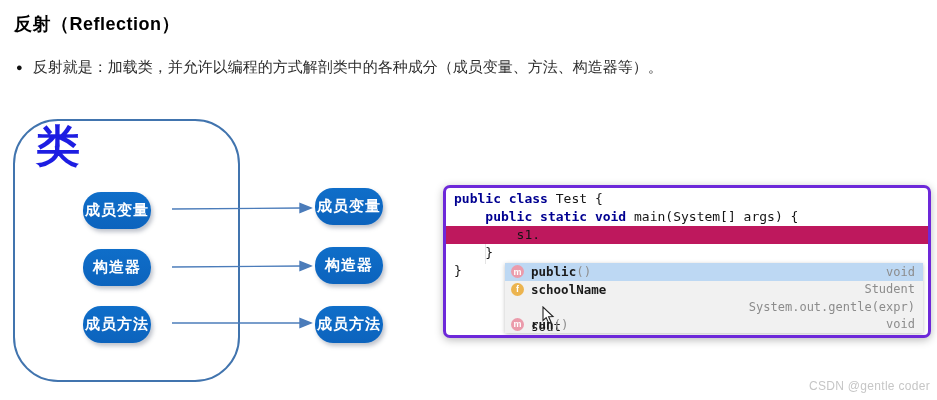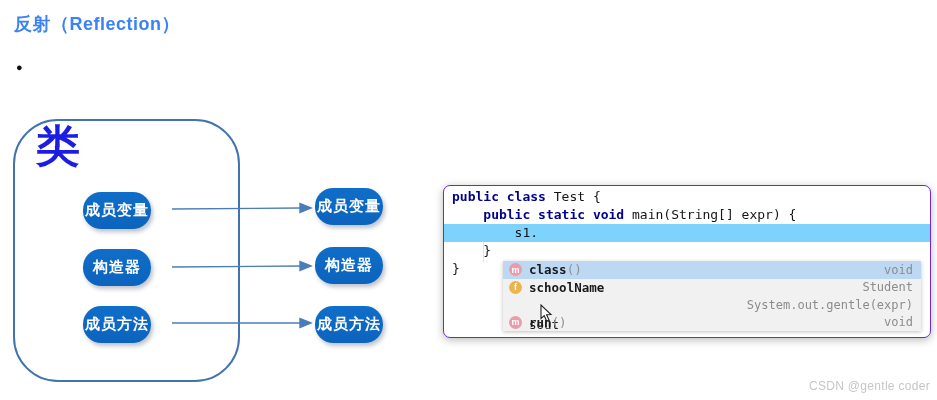--- a/index.html
+++ b/index.html
@@ -4,21 +4,21 @@
 <style>
   * { margin:0; padding:0; box-sizing:border-box; }
   html,body { background:#ffffff; }
   .stage {
     position:relative; width:937px; height:400px; background:#ffffff;
     font-family:"Liberation Sans", sans-serif; overflow:hidden;
   }
   
   .title {
     position:absolute; left:14px; top:12px;
-    font-size:18px; font-weight:bold; color:#3b82f6; letter-spacing:.5px;
+    font-size:18px; font-weight:bold; color:#000000; letter-spacing:.5px;
   }
   .bullet-line {
     position:absolute; left:16px; top:58px; width:880px;
     font-size:15px; color:#2e2e2e; display:flex; align-items:flex-start;
   }
   .bullet-marker { font-size:11px; margin:3px 10px 0 0; color:#111; }
   
   .class-box {
     position:absolute; left:13px; top:119px; width:227px; height:263px;
     border:2.5px solid #4174ae; border-radius:45px; background:transparent;
@@ -37,30 +37,30 @@
   .lb0 { left:83px;  top:192px; }
   .lb1 { left:83px;  top:249px; }
   .lb2 { left:83px;  top:306px; }
   .rb0 { left:315px; top:188px; }
   .rb1 { left:315px; top:247px; }
   .rb2 { left:315px; top:306px; }
   .arrows-svg { position:absolute; left:0; top:0; pointer-events:none; }
   
   .editor {
     position:absolute; left:443px; top:185px; width:488px; height:153px;
-    background:#ffffff; border:1px solid #6d28d9; border-radius:7px;
+    background:#ffffff; border:3px solid #6d28d9; border-radius:7px;
     box-shadow:0 2px 9px rgba(0,0,0,.28); overflow:hidden;
     font-family:"DejaVu Sans Mono","Liberation Mono",monospace;
   }
   .code { position:absolute; left:0; top:2px; width:100%; }
   .code-line {
     height:18px; line-height:18px; font-size:13px; color:#151515;
     white-space:pre; padding-left:8px;
   }
-  .code-line.current { background:#7dd3fc; }
+  .code-line.current { background:#be185d; }
   .code-line .kw { color:#000091; font-weight:bold; }
   .indent-guide {
     position:absolute; left:39px; top:39px; width:1px; height:37px; background:#e4e4e4;
   }
   
   .popup {
     position:absolute; left:59px; top:75px; width:418px; height:70px;
     background:#f1f1f1; box-shadow:0 1px 4px rgba(0,0,0,.25);
   }
   .crow {
@@ -90,20 +90,21 @@
 </style>
 </head>
 <body>
 
 <div class="stage">
 
   <div class="title">反射（Reflection）</div>
 
   <div class="bullet-line">
     <span class="bullet-marker">●</span>
+    <span>反射就是：加载类，并允许以编程的方式解剖类中的各种成分（成员变量、方法、构造器等）。</span>
   </div>
 
   <div class="class-box"></div>
   <div class="class-label">类</div>
 
   <div class="member-btn lb0">成员变量</div>
   <div class="member-btn lb1">构造器</div>
   <div class="member-btn lb2">成员方法</div>
 
   <div class="member-btn rb0">成员变量</div>
@@ -118,30 +119,30 @@
       <polygon points="311,266 300,261.5 300,270.5"></polygon>
       <line x1="172" y1="323" x2="302" y2="323"></line>
       <polygon points="311,323 300,318.5 300,327.5"></polygon>
     </g>
   </svg>
 
   <div class="editor">
     <div class="indent-guide"></div>
     <div class="code" id="code-lines">
         <div class="code-line"><span class="kw">public class</span><span class="pl"> Test {</span></div>
-        <div class="code-line"><span class="pl">    </span><span class="kw">public static void</span><span class="pl"> main(String[] expr) {</span></div>
+        <div class="code-line"><span class="pl">    </span><span class="kw">public static void</span><span class="pl"> main(System[] args) {</span></div>
         <div class="code-line current"><span class="pl">        s1.</span></div>
         <div class="code-line"><span class="pl">    }</span></div>
         <div class="code-line"><span class="pl">}</span></div>
       </div>
 
     <div class="popup" id="completion-popup">
         <div class="crow selected">
           <span class="cicon method">m</span>
-          <span class="cname">class</span>
+          <span class="cname">public</span>
           <span class="csuffix">()</span>
           <span class="ctype">void</span>
         </div>
         <div class="crow">
           <span class="cicon field">f</span>
           <span class="cname">schoolName</span>
           <span class="ctype">Student</span>
         </div>
         <div class="crow plainname">
           <span class="cicon none"></span>

